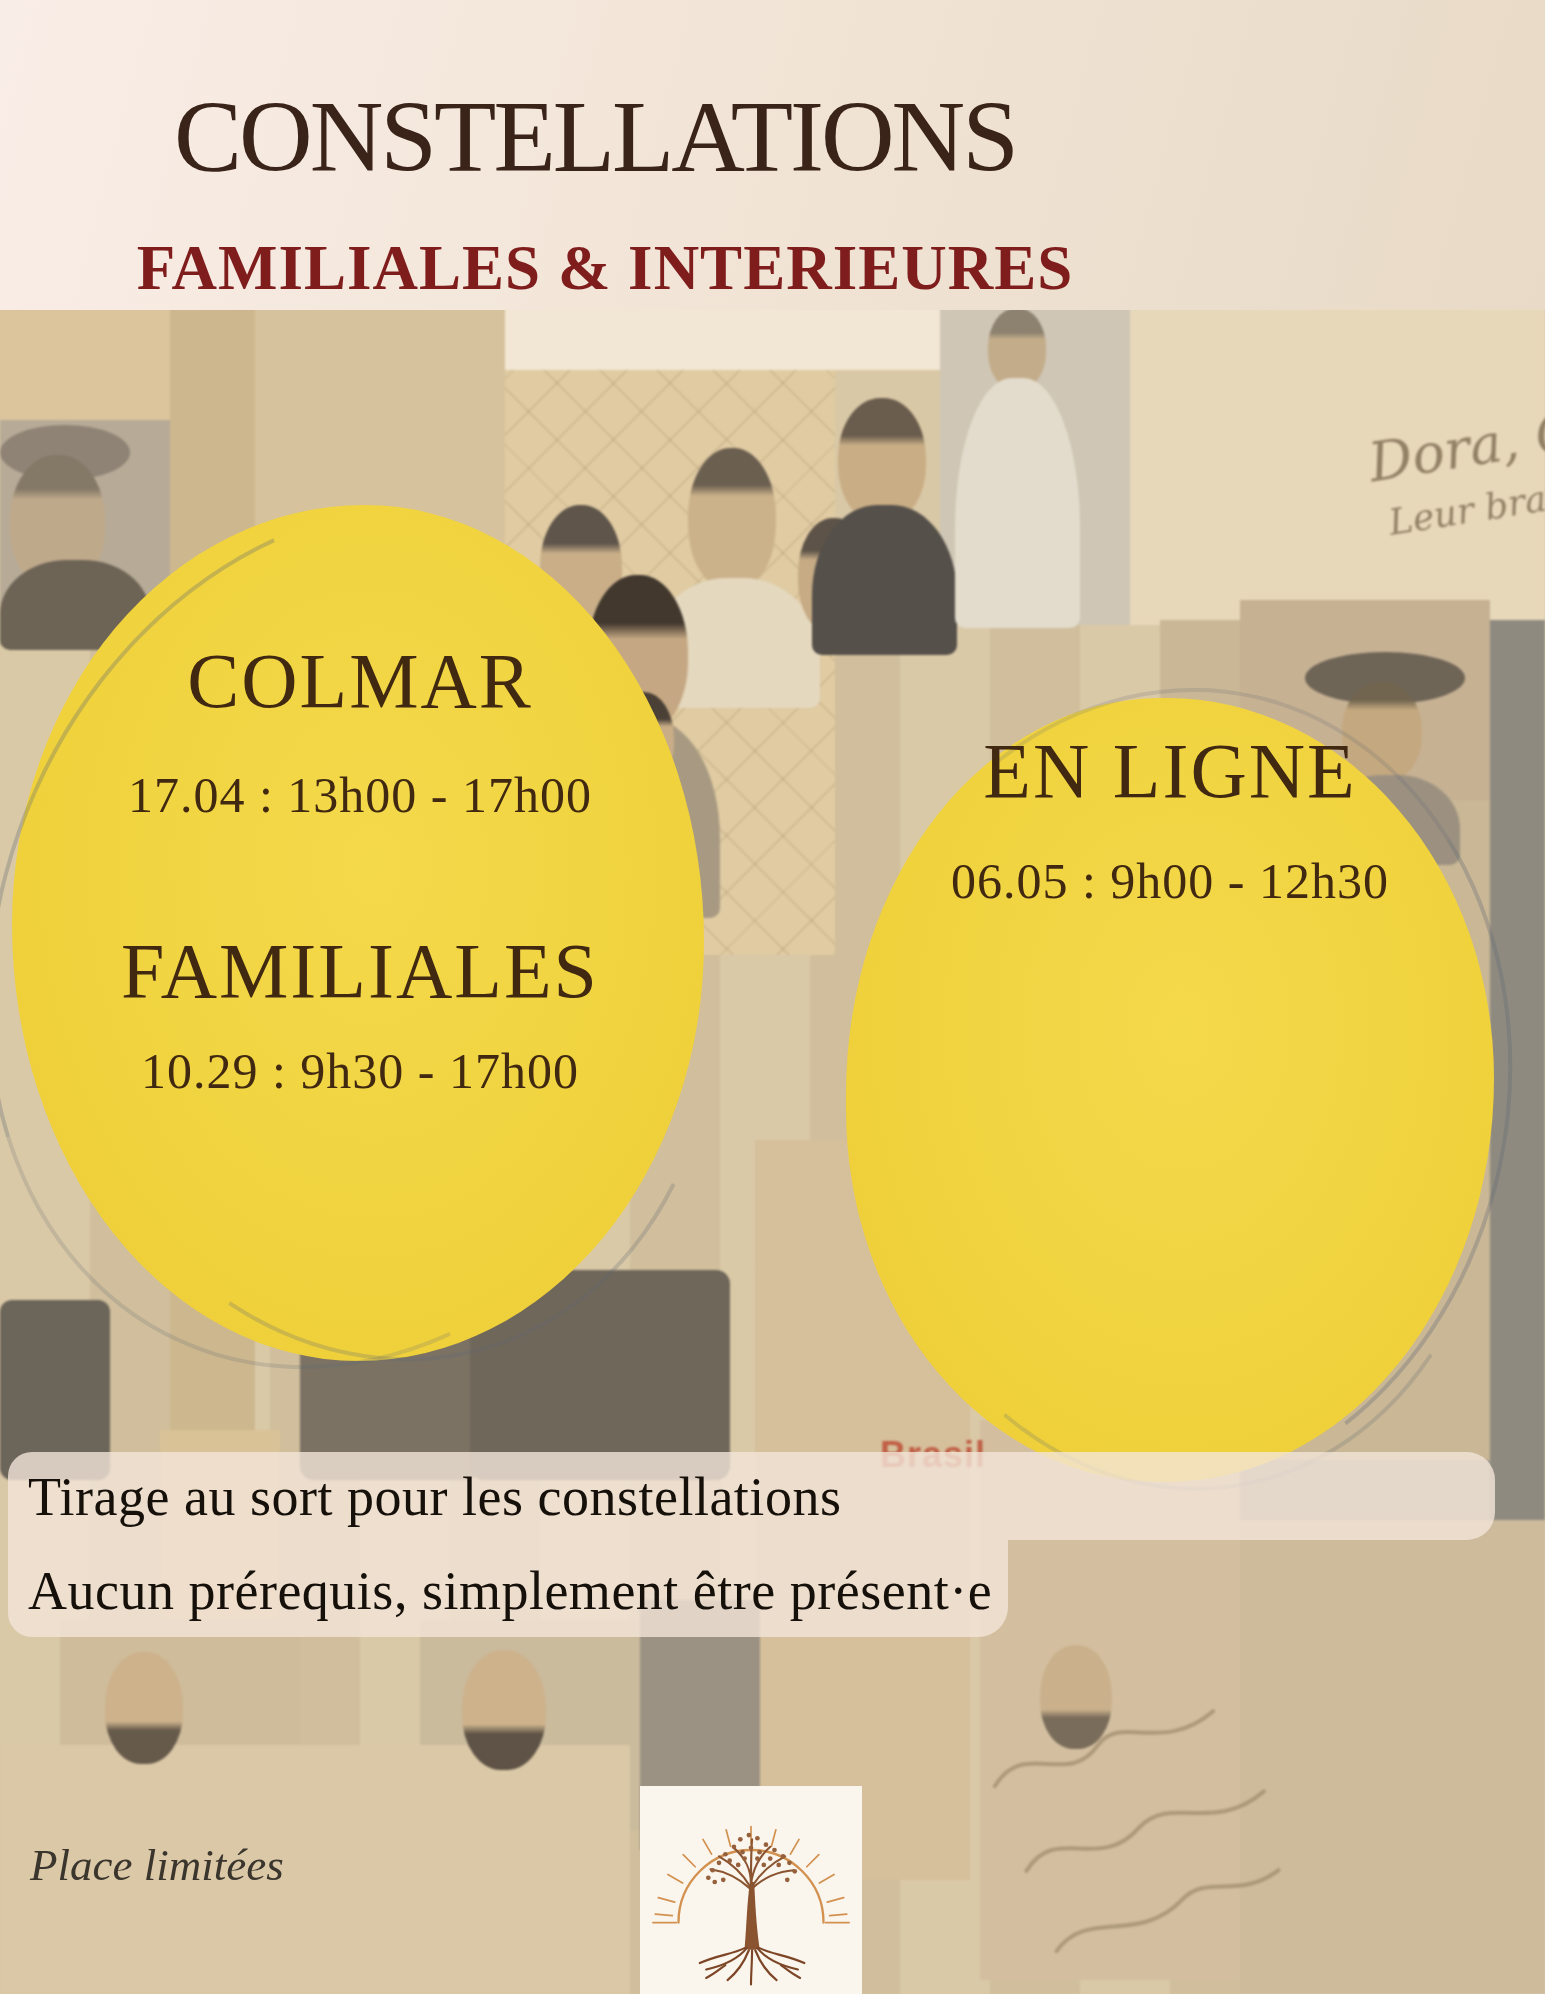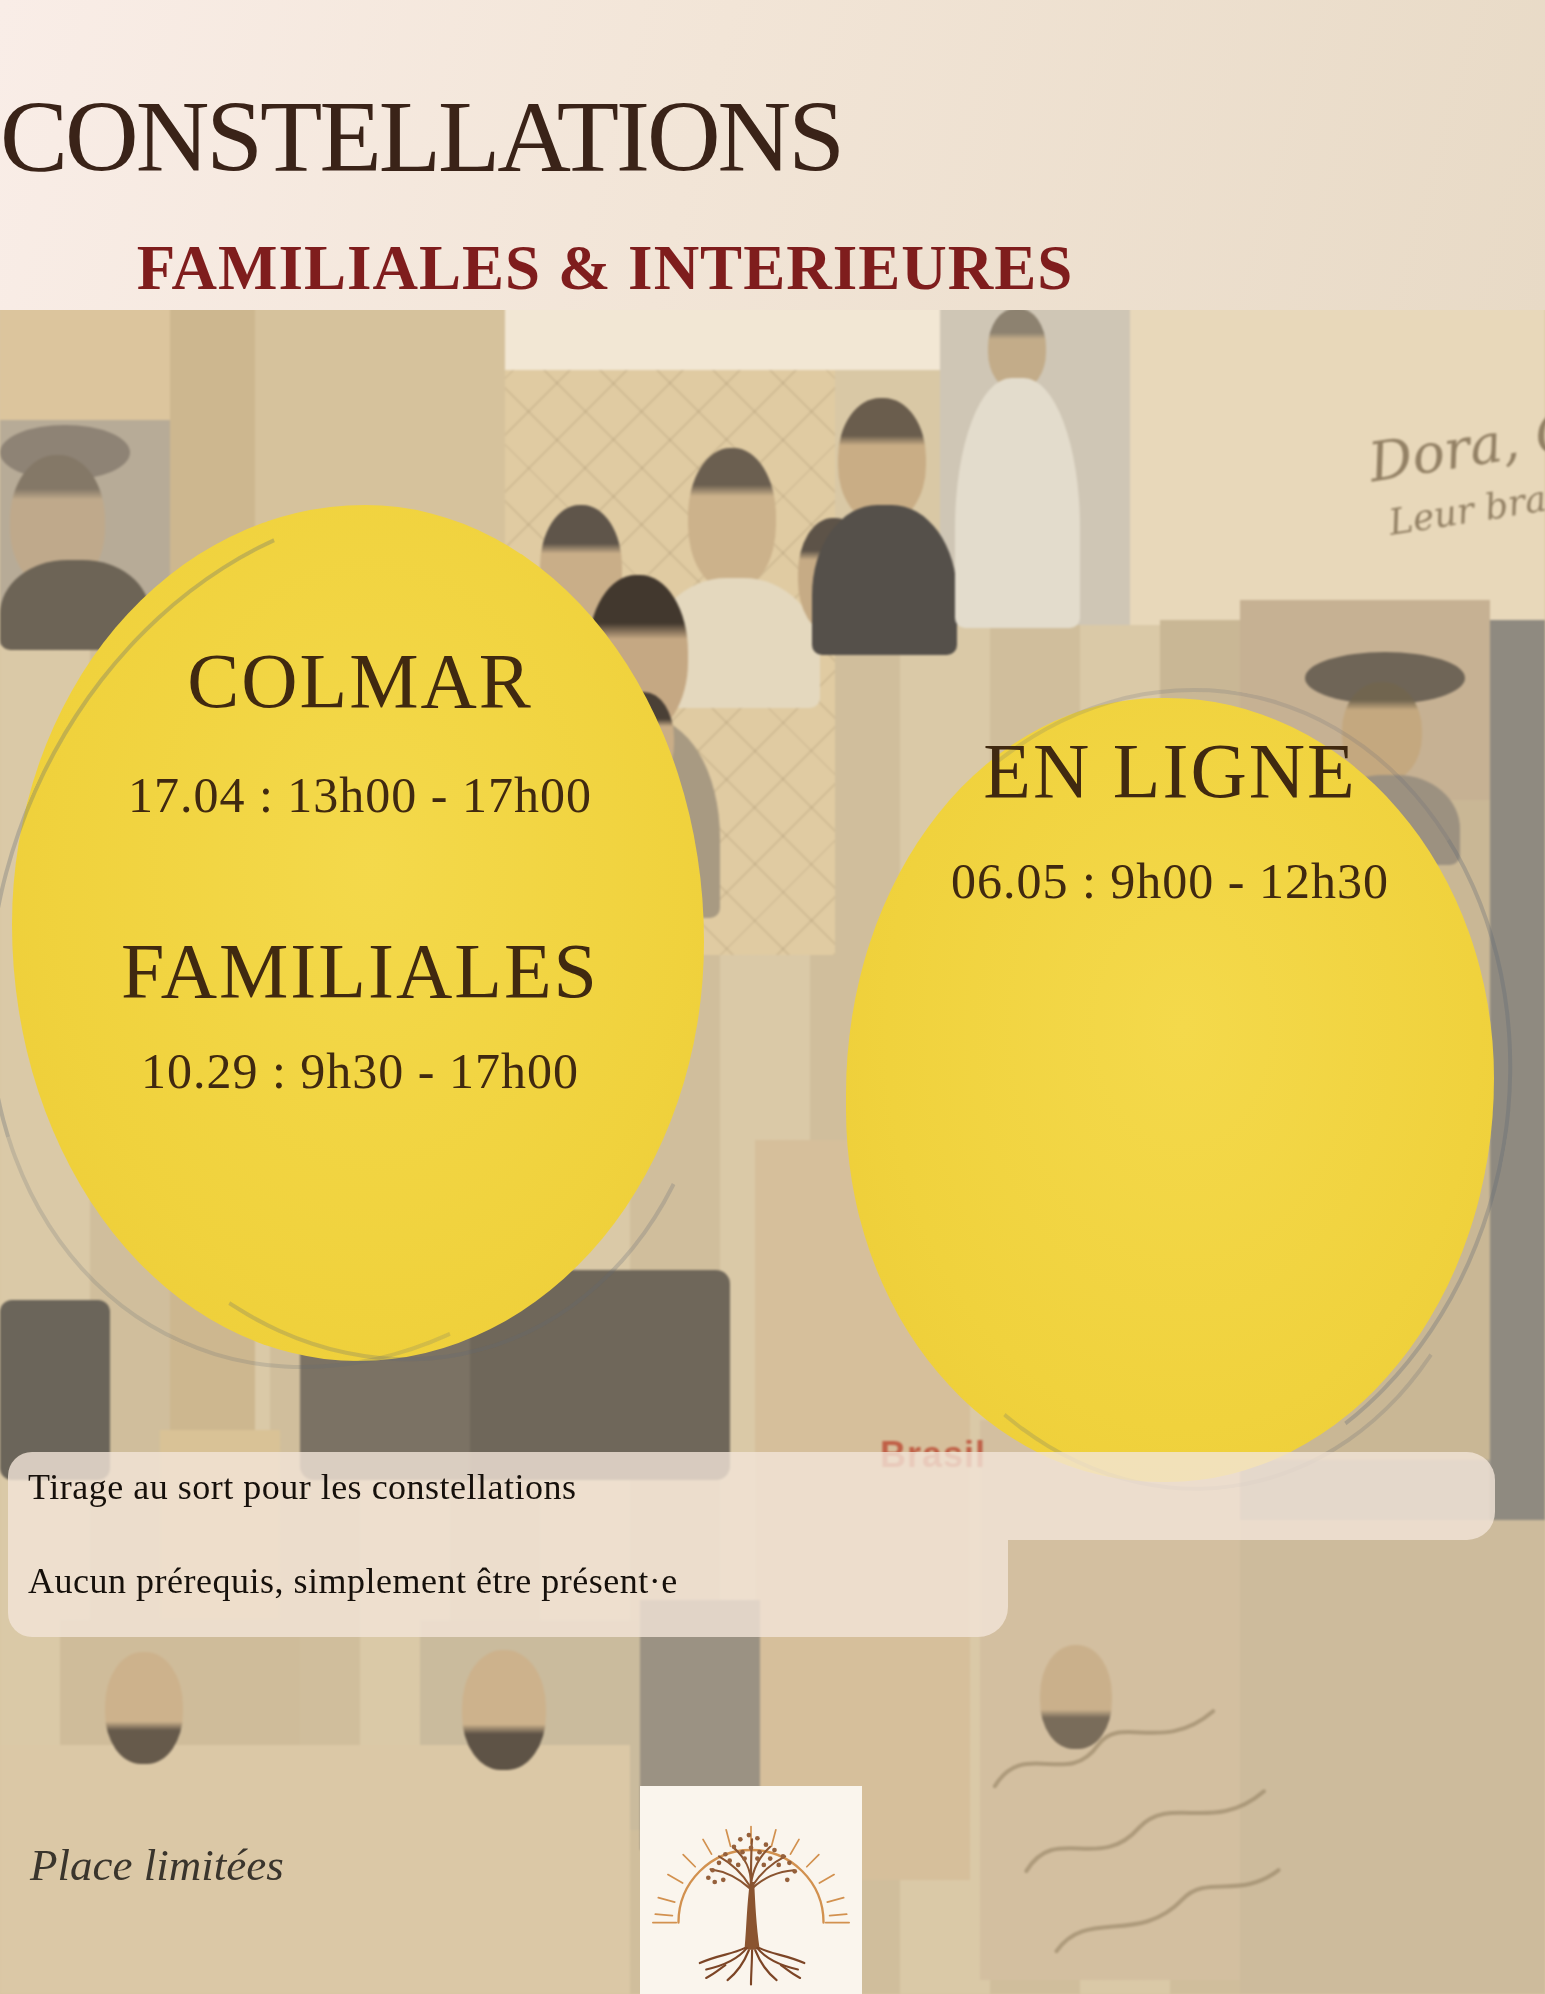--- a/index.html
+++ b/index.html
@@ -28,40 +28,40 @@
   }
   .blob-left{left:12px; top:505px; width:692px; height:856px; border-radius:51% 49% 50% 50% / 49% 51% 49% 51%;}
   .blob-right{left:846px; top:698px; width:648px; height:784px; border-radius:49% 51% 51% 49% / 51% 49% 52% 48%;}
   .arc{position:absolute; z-index:3; border:4px solid transparent; border-radius:50%; pointer-events:none;}
   
   .title-band{
     position:absolute; left:0; top:0; width:1545px; height:310px; z-index:2;
     background:linear-gradient(105deg,#f9ede7 0%, #f2e5d7 45%, #e8dac6 100%);
   }
   .title{
-    position:absolute; left:0; top:78px; width:1190px; text-align:left; z-index:4;
+    position:absolute; left:0; top:78px; width:1190px; text-align:center; z-index:4;
     font-size:102px; letter-spacing:-3px; color:#3a2318; font-weight:normal;
   }
   .subtitle{
     position:absolute; left:0; top:232px; width:1210px; text-align:center; z-index:4;
     font-size:63px; letter-spacing:1px; color:#7f1d1d; font-weight:bold;
   }
   .loc{
     position:absolute; z-index:4; text-align:center; color:#402910;
     font-size:78px; letter-spacing:2px;
   }
   .sched{
     position:absolute; z-index:4; text-align:center; color:#402910;
     font-size:50px; letter-spacing:1px;
   }
   .band{position:absolute; z-index:5; background:rgba(242,229,216,.8);}
   .band1{left:8px; top:1452px; width:1487px; height:88px; border-radius:24px 28px 28px 0;}
   .band2{left:8px; top:1540px; width:1000px; height:97px; border-radius:0 0 30px 24px;}
   .info{
-    position:absolute; z-index:6; color:#16100b; font-size:36px; letter-spacing:.5px; white-space:nowrap;
+    position:absolute; z-index:6; color:#16100b; font-size:54px; letter-spacing:.5px; white-space:nowrap;
   }
   .registration{
     position:absolute; left:30px; top:1836px; z-index:6;
     font-style:italic; font-size:45px; line-height:58px; color:#3a352d;
   }
   .logo{
     position:absolute; left:640px; top:1786px; width:222px; height:208px; z-index:6;
     background:#faf5ed;
   }
   .squiggle{position:absolute; opacity:.55;}

